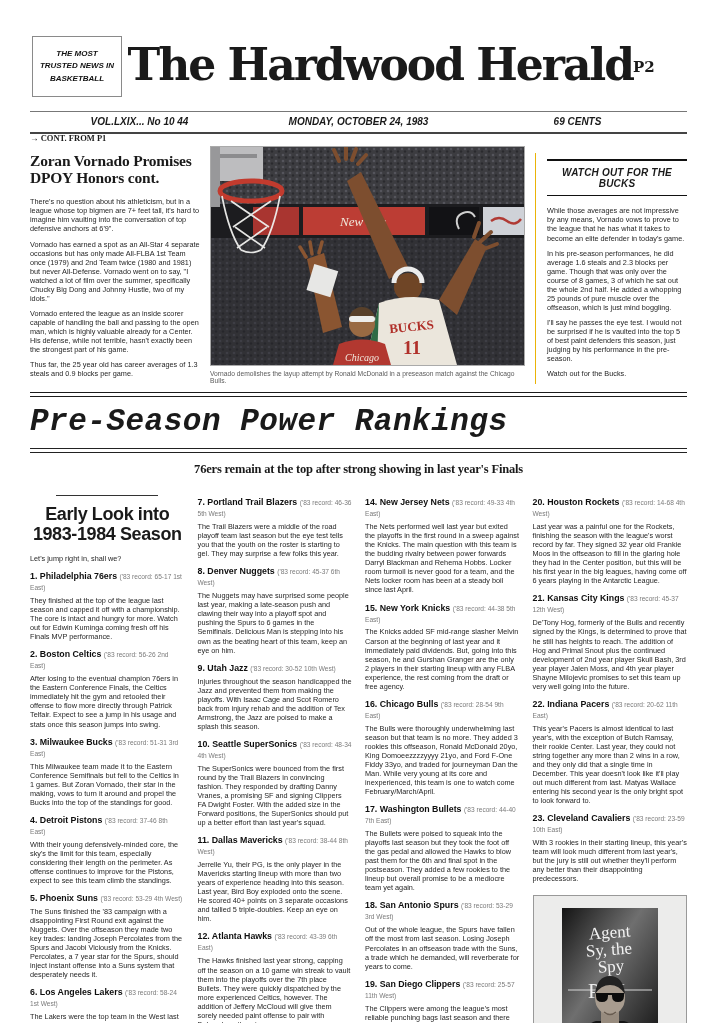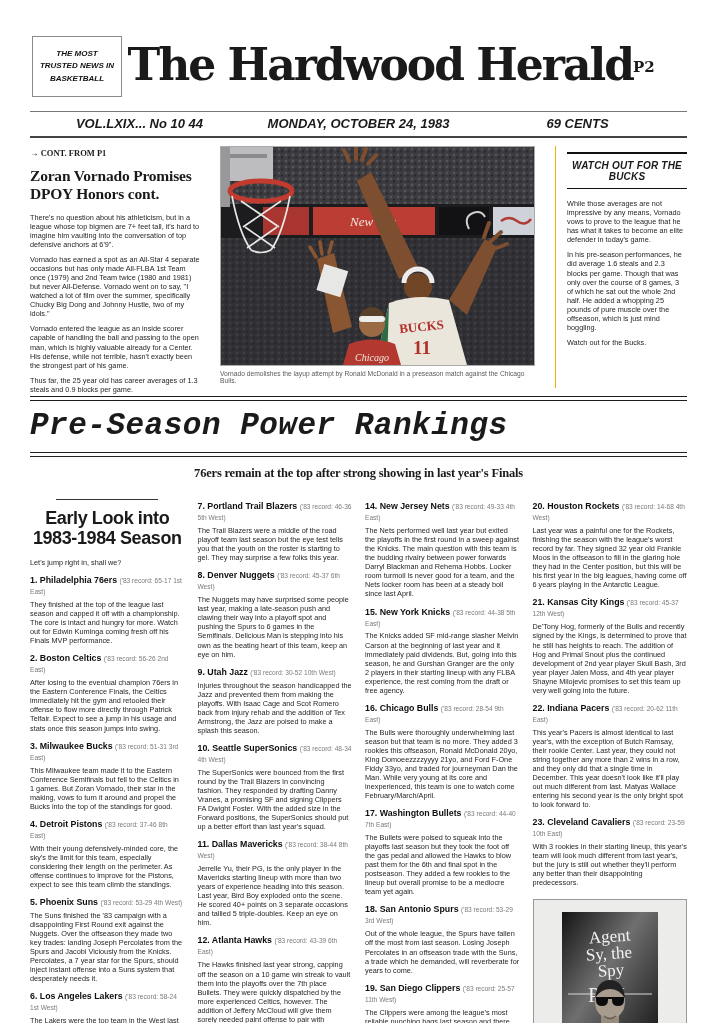--- a/index.html
+++ b/index.html
@@ -8,25 +8,25 @@
   .page { width:707px; height:1023px; background:#ffffff; padding:0 20px 0 30px; position:relative; overflow:hidden; }
 
   
   .masthead { display:flex; align-items:center; padding:36px 8px 14px 2px; }
   .tagline-box { border:1px solid #8a8a8a; width:90px; flex:none; padding:11px 5px; text-align:center;
     font-style:italic; font-weight:bold; font-size:8px; line-height:1.55; color:#111; }
   .paper-title { flex:1; text-align:right; font-family:"DejaVu Serif", serif; font-weight:bold;
     font-size:44px; letter-spacing:-2px; line-height:1; padding-bottom:4px; }
   .page-no { font-family:"DejaVu Serif", serif; font-size:15px; font-weight:bold; flex:none; width:46px; }
   .date-bar { border-top:1px solid #777; border-bottom:2px solid #444; display:grid;
-    grid-template-columns:1fr 1fr 1fr; padding:4px 0 5px; font-size:13px; font-style:italic; font-weight:bold; }
+    grid-template-columns:1fr 1fr 1fr; padding:4px 0 5px; font-size:10px; font-style:italic; font-weight:bold; }
   .date-bar span { text-align:center; }
 
   
-  .top-section { display:flex; gap:20px; padding:8px 0 8px; height:258px; overflow:hidden; }
+  .top-section { display:flex; gap:10px; padding:8px 0 8px; height:258px; overflow:hidden;align-items:flex-end; }
   .lead-article { width:170px; flex:none; }
   .kicker { font-family:"Liberation Serif", serif; font-weight:bold; font-size:8.5px; margin:2px 0 9px; }
   .lead-title { font-family:"Liberation Serif", serif; font-weight:bold; font-size:15.5px; line-height:1.12; margin-bottom:11px; letter-spacing:-0.2px; }
   .para { font-size:7.3px; line-height:1.24; color:#262626; margin-bottom:6px; }
 
   .photo-col { width:315px; flex:none; }
   .photo-frame { border:1px solid #aaa; line-height:0; }
   .figcaption { font-size:6.7px; color:#5a5a5a; margin-top:4px; }
 
   .sidebar-col { flex:1; border-left:1px solid #eab308; padding-left:11px; min-width:0; }
@@ -150,20 +150,21 @@
         </svg>
       </div>
       <div class="figcaption">Vornado demolishes the layup attempt by Ronald McDonald in a preseason match against the Chicago Bulls.</div>
     </div>
 
     <div class="sidebar-col">
       <div class="sidebar-head">WATCH OUT FOR THE BUCKS</div>
       <div>
           <p class="para">While those averages are not impressive by any means, Vornado vows to prove to the league that he has what it takes to become an elite defender in today's game.</p>
           <p class="para">In his pre-season performances, he did average 1.6 steals and 2.3 blocks per game. Though that was only over the course of 8 games, 3 of which he sat out the whole 2nd half. He added a whopping 25 pounds of pure muscle over the offseason, which is just mind boggling.</p>
+          <p class="para">I'll say he passes the eye test. I would not be surprised if he is vaulted into the top 5 of best paint defenders this season, just judging by his performance in the pre-season.</p>
           <p class="para">Watch out for the Bucks.</p>
         </div>
     </div>
   </div>
 
   <div class="thick-rule"></div>
 
   <h2 class="rankings-title">Pre-Season Power Rankings</h2>
   <div class="double-rule"></div>
   <div class="rankings-subtitle">76ers remain at the top after strong showing in last year's Finals</div>

